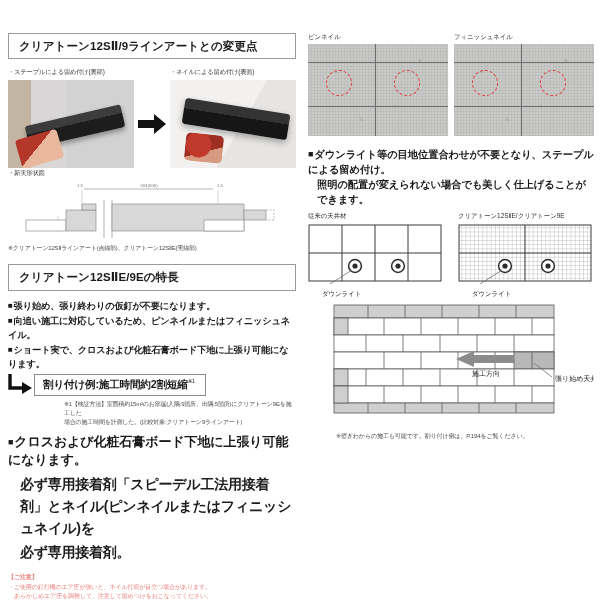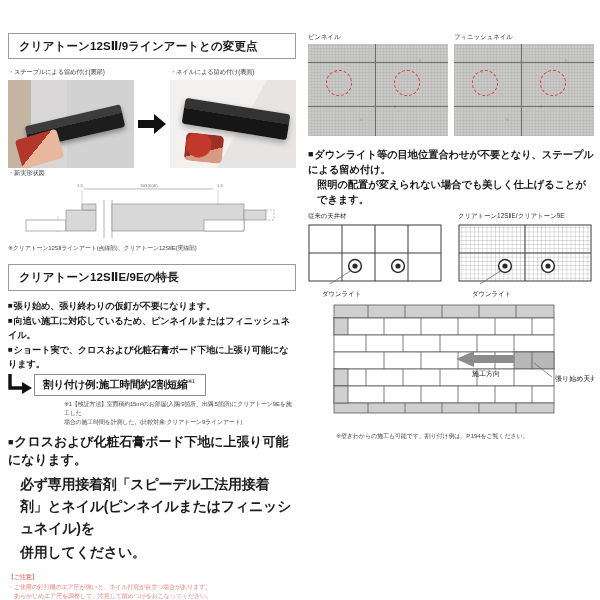--- a/index.html
+++ b/index.html
@@ -272,21 +272,21 @@
       </div>
     </div>
 
     <div class="fn-indent">
       <div class="footnote">※1【検証方法】室面積約15m²のお部屋(入隅:9箇所、出隅:5箇所)にクリアトーン9Eを施工した</div>
       <div class="footnote">場合の施工時間を計測した。(比較対象:クリアトーン9ラインアート)</div>
     </div>
 
     <div class="bhead" style="margin-top:6px;font-size:13px;">クロスおよび化粧石膏ボード下地に上張り可能になります。</div>
     <div class="sub-note">必ず専用接着剤「スピーデル工法用接着剤」とネイル(ピンネイルまたはフィニッシュネイル)を</div>
-    <div class="sub-note">併用してください。</div>
+    <div class="sub-note">必ず専用接着剤。</div>
 
     <div class="caution">
       <div class="ch">【ご注意】</div>
       <div>・ご使用の釘打機のエア圧が強いと、ネイル打痕が目立つ場合があります。</div>
       <div>　あらかじめエア圧を調整して、注意して留めつけをおこなってください。</div>
 
     </div>
   </div>
 
   <div class="col-right">

